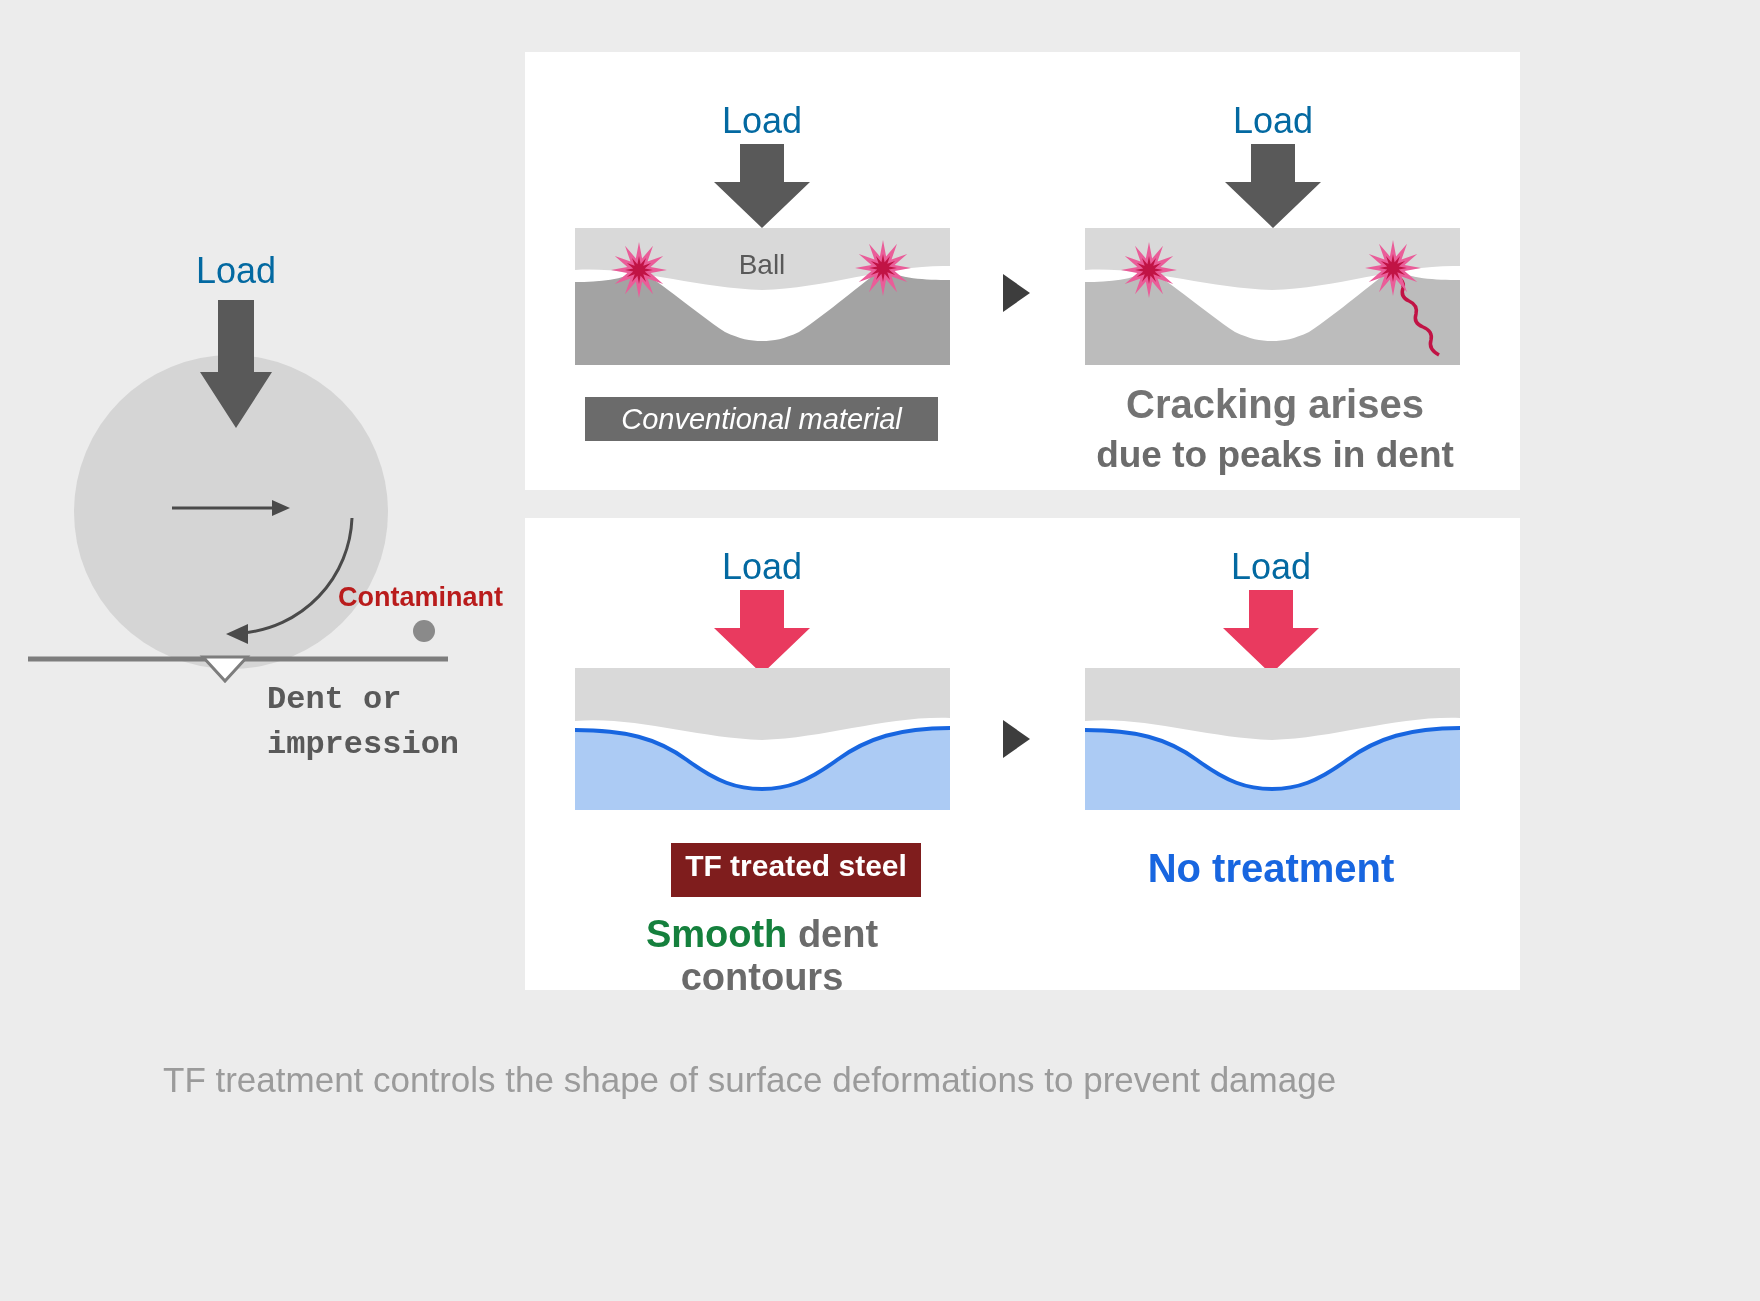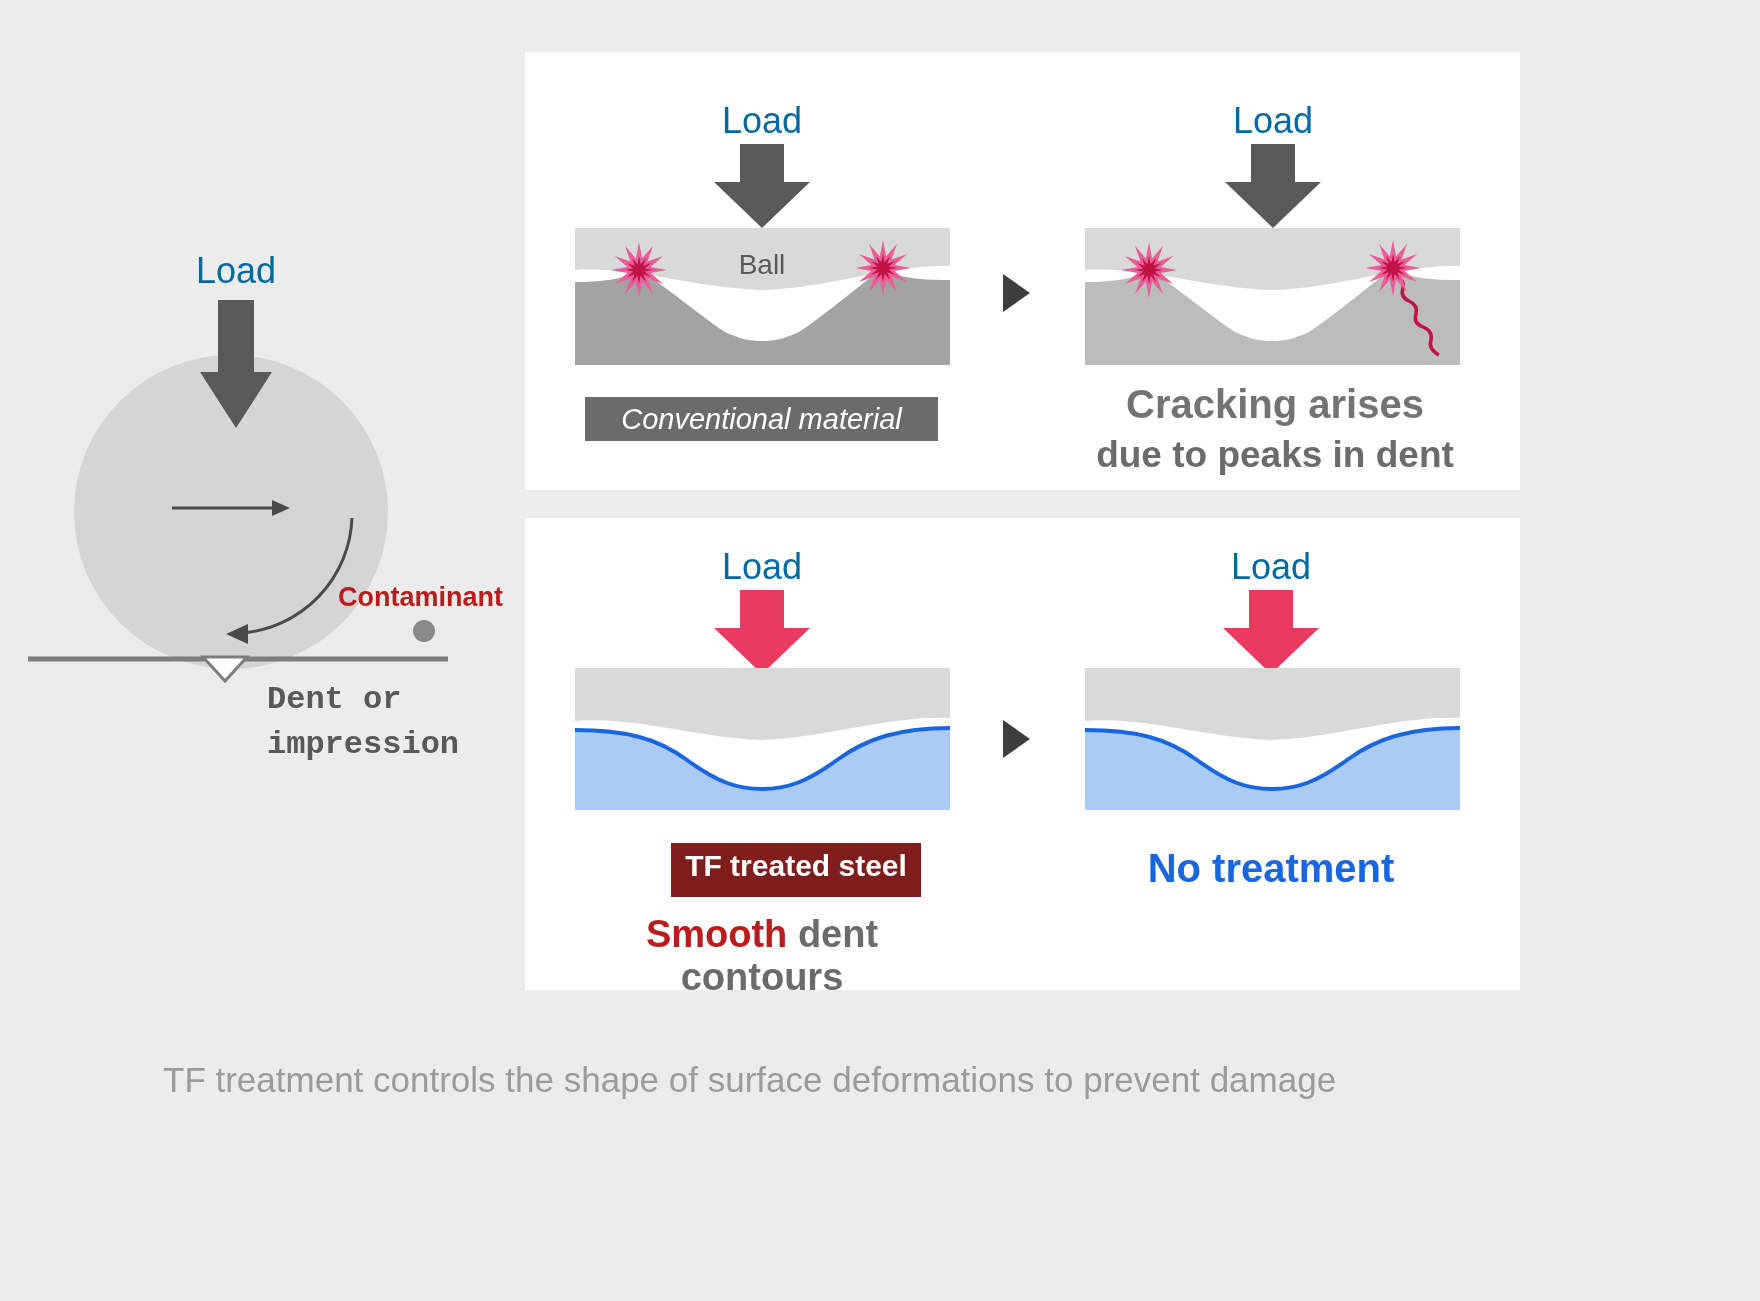--- a/index.html
+++ b/index.html
@@ -122,21 +122,21 @@
 
     <svg class="abs" style="left:50px;top:150px;" viewBox="0 0 375 142" width="375" height="142">
       <path d="M0,62 C50,62 82,70 112,92 C142,114 162,121 187,121 C212,121 232,114 262,92 C292,70 325,60 375,60 L375,142 L0,142 Z" fill="#accbf4"></path>
       <path d="M0,62 C50,62 82,70 112,92 C142,114 162,121 187,121 C212,121 232,114 262,92 C292,70 325,60 375,60" fill="none" stroke="#1866e0" stroke-width="4"></path>
       <path d="M0,0 H375 V50 C310,48 252,70 187,72 C122,70 60,48 0,53 Z" fill="#d9d9d9"></path>
     </svg>
 
     <div class="label-box" style="left:110px;top:325px;width:250px;height:54px;line-height:46px;font-size:30px;font-weight:bold;background:#7f1d1d;margin-left:36px;">TF treated steel</div>
 
     <div class="result-title" style="left:37px;top:395px;font-size:38px;">
-      <span style="color:#b91c1c;">Smooth</span><span style="color:#6b6b6b;"> dent contours</span>
+      <span style="color:#15803d;">Smooth</span><span style="color:#6b6b6b;"> dent contours</span>
     </div>
 
     <svg class="abs" style="left:478px;top:202px;" viewBox="0 0 28 38" width="28" height="38">
       <polygon points="0,0 27,19 0,38" fill="#3d3d3d"></polygon>
     </svg>
 
     <div class="load-label" style="left:671px;top:28px;">Load</div>
 
     <svg class="abs" style="left:696px;top:72px;" viewBox="0 0 100 84" width="100" height="84">
       <polygon points="28,0 72,0 72,38 98,38 50,84 2,38 28,38" fill="#e93a5f"></polygon>

